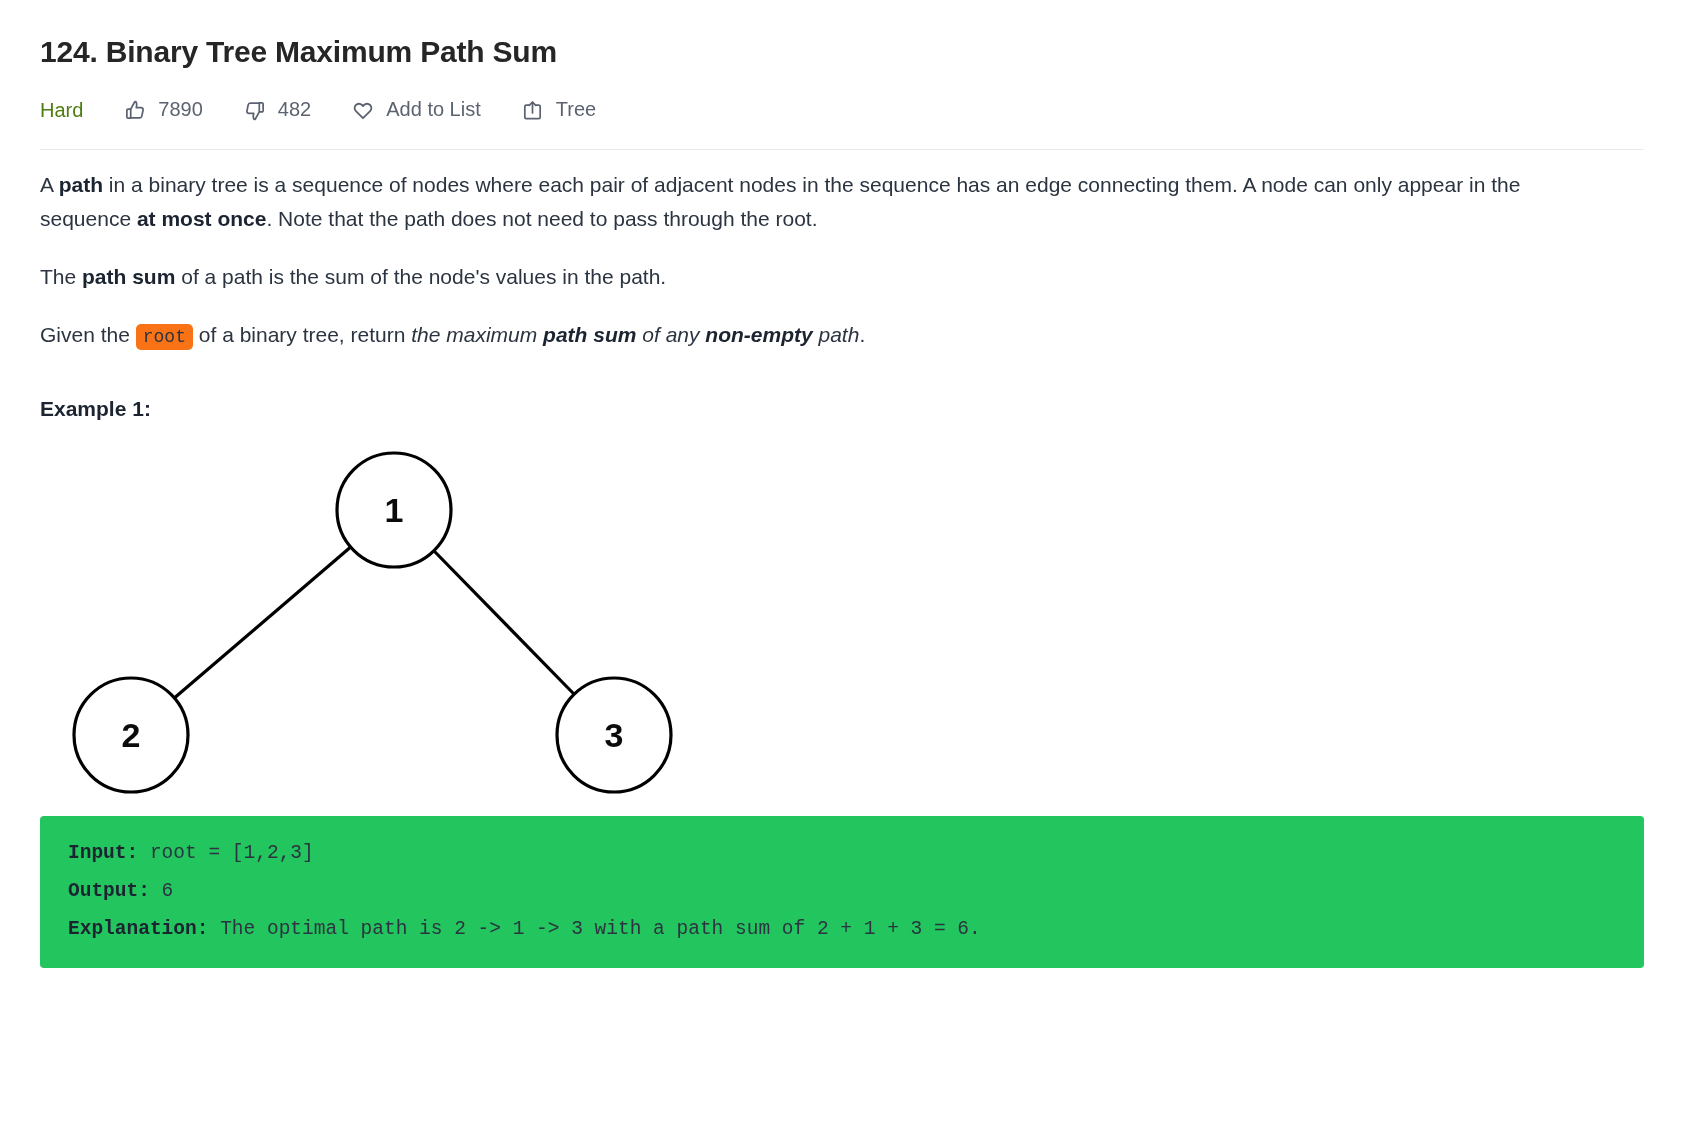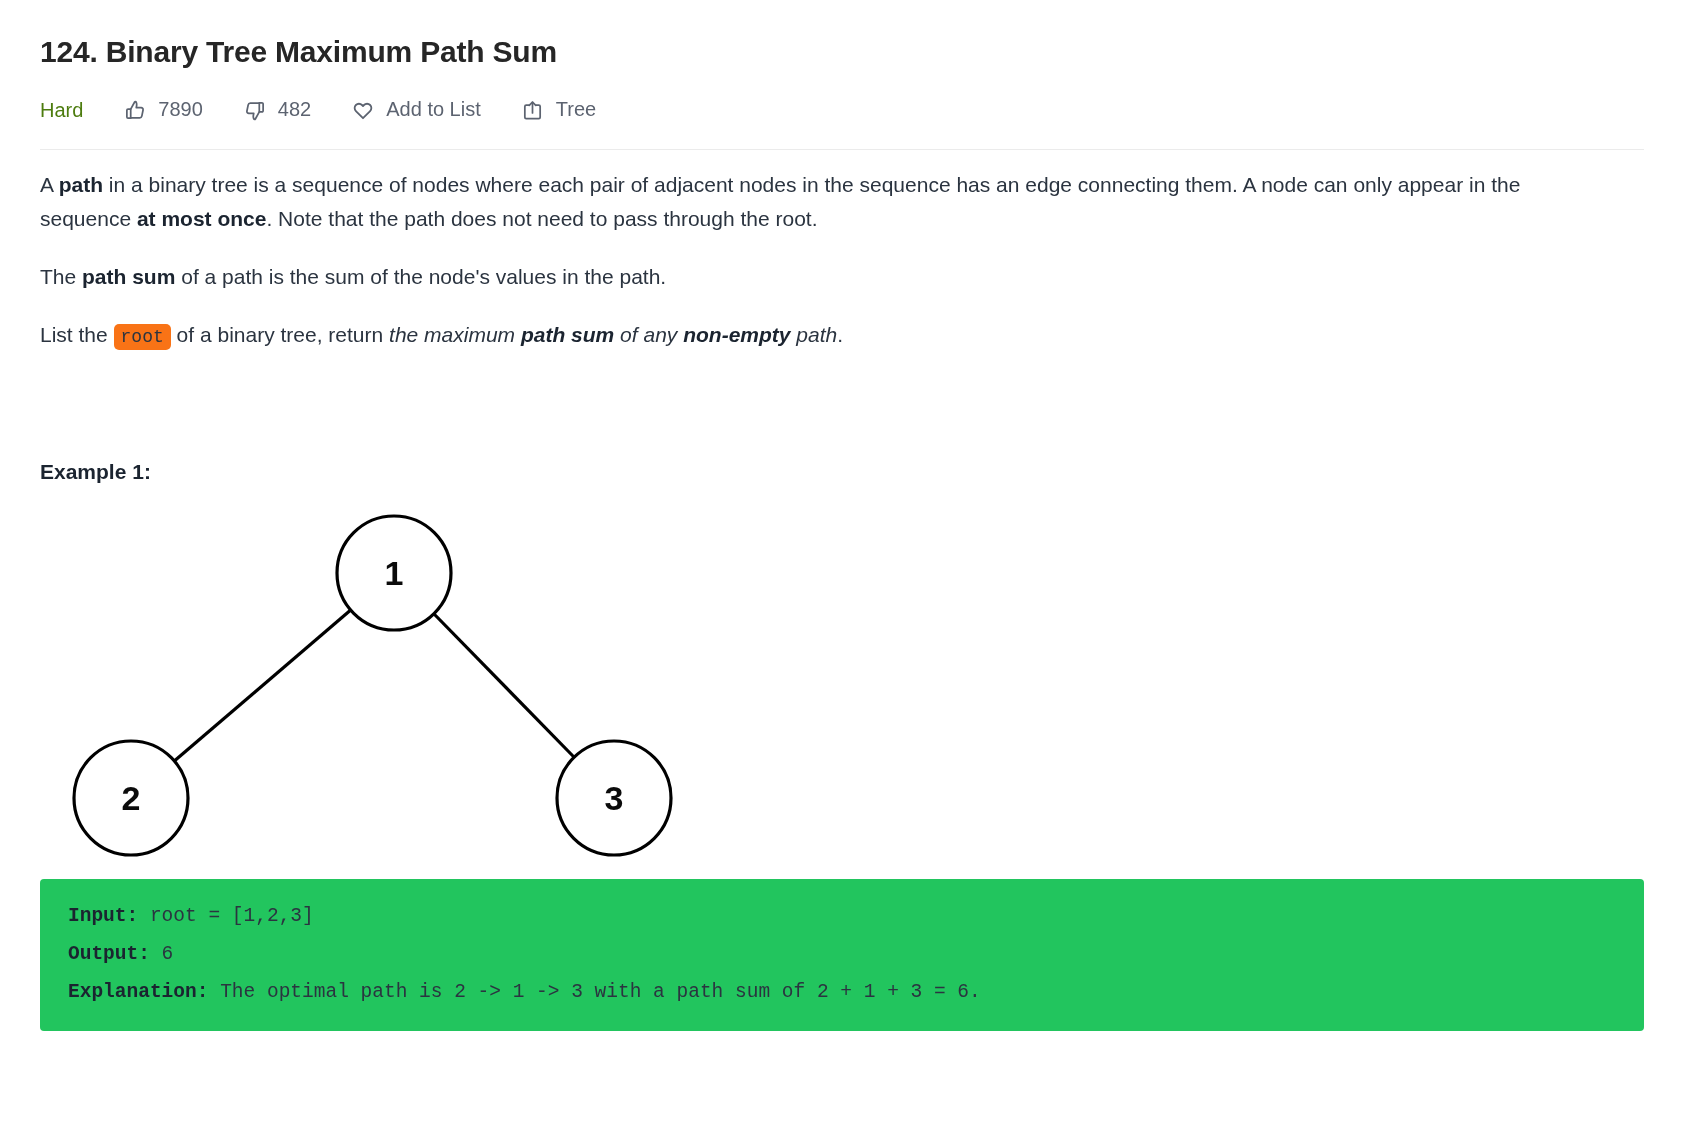--- a/index.html
+++ b/index.html
@@ -91,21 +91,21 @@
     border-radius: 5px;
     padding: 3px 7px;
     font-size: 18px;
     color: #2b3440;
   }
 
   .example-title {
     font-size: 21px;
     font-weight: bold;
     color: #1b2430;
-    margin-top: 108px;
+    margin-top: 45px;
     margin-bottom: 0;
   }
 
   
   .tree-figure {
     margin-top: 14px;
     margin-left: -6px;
   }
 
   
@@ -176,21 +176,21 @@
   </div>
 
   <div class="divider"></div>
 
   <div class="content">
 
     <p class="para"><span>A </span><b>path</b><span> in a binary tree is a sequence of nodes where each pair of adjacent nodes in the sequence has an edge connecting them. A node can only appear in the sequence </span><b>at most once</b><span>. Note that the path does not need to pass through the root.</span></p>
 
     <p class="para"><span>The </span><b>path sum</b><span> of a path is the sum of the node's values in the path.</span></p>
 
-    <p class="para"><span>List the </span><code class="inline">root</code><span> of a binary tree, return </span><i>the maximum </i><span class="bi">path sum</span><i> of any </i><span class="bi">non-empty</span><i> path</i><span>.</span></p>
+    <p class="para"><span>Given the </span><code class="inline">root</code><span> of a binary tree, return </span><i>the maximum </i><span class="bi">path sum</span><i> of any </i><span class="bi">non-empty</span><i> path</i><span>.</span></p>
 
     <div class="example-title">Example 1:</div>
 
     <div class="tree-figure">
       <svg width="700" height="375" viewBox="0 0 700 375">
 
         <line x1="316.6875180572466" y1="112.05440470387647" x2="140.31248194275338" y2="262.94559529612354" stroke="#000000" stroke-width="3.2"></line>
         <line x1="399.8497050196611" y1="115.7553801337443" x2="540.1502949803389" y2="259.24461986625573" stroke="#000000" stroke-width="3.2"></line>
 
         <g>

